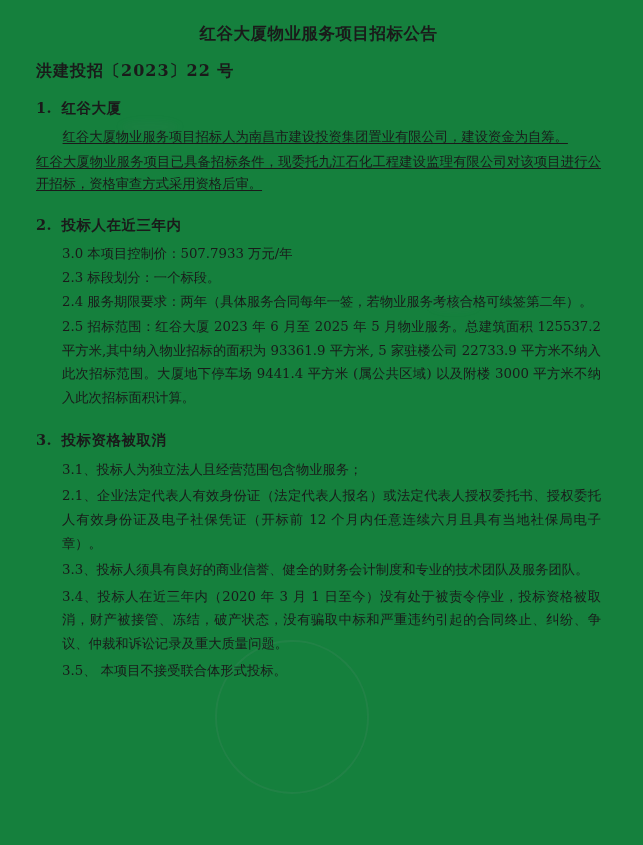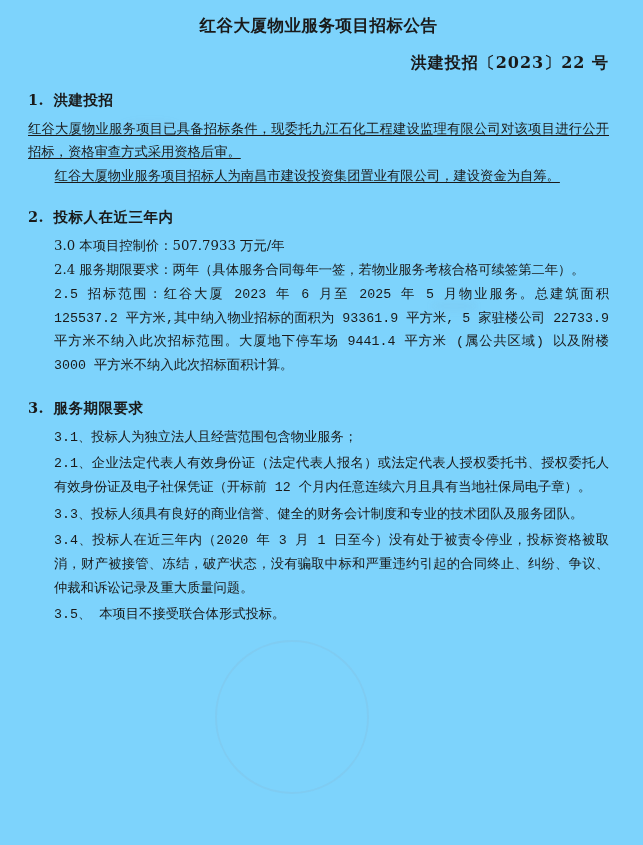--- a/index.html
+++ b/index.html
@@ -11,37 +11,37 @@
     width: 643px;
     height: 845px;
     font-family: "DejaVu Serif", "Liberation Serif", serif;
     color: #1a1a1a;
     overflow: hidden;
   }
   .page {
     position: relative;
     width: 643px;
     height: 845px;
-    background: #7dd3fc;
-    padding: 0;
+    background: #15803d;
+    padding: 8px;
     box-sizing: border-box;
   }
   .inner {
     padding: 10px 34px 0 28px;
   }
   .doc-title {
     text-align: center;
     font-size: 16.5px;
     font-weight: bold;
     letter-spacing: 0.5px;
     margin: 4px 0 2px 0;
     line-height: 1.5;
   }
   .doc-number {
-    text-align: right;
+    text-align: left;
     font-size: 16px;
     font-weight: bold;
     letter-spacing: 1px;
     margin: 12px 0 16px 0;
     line-height: 1.5;
   }
   .section-heading {
     font-size: 14.5px;
     font-weight: bold;
     margin: 14px 0 8px 0;
@@ -74,21 +74,20 @@
     text-justify: inter-ideograph;
   }
   .item-wide {
     font-size: 13.3px;
     line-height: 1.78;
     margin: 0 0 3px 0;
     padding-left: 26px;
     text-indent: 0;
     text-align: justify;
     text-justify: inter-ideograph;
-    font-family: Liberation Mono, monospace;
   }
   .spacer-sm { height: 4px; }
   
   .stamp {
     position: absolute;
     left: 215px;
     top: 640px;
     width: 150px;
     height: 150px;
     border-radius: 50%;
@@ -111,40 +110,41 @@
   <div class="smudge" style="left:430px; top:300px; width:48px; height:12px;"></div>
   <div class="stamp"></div>
 
   <div class="inner">
 
     <div class="doc-title">红谷大厦物业服务项目招标公告</div>
     <div class="doc-number">洪建投招〔2023〕22  号</div>
 
     <div class="section-heading">
       <span class="num">1.</span>
-      <span>洪建投招</span>
+      <span>红谷大厦</span>
     </div>
+    <p class="body-text indent2 u">红谷大厦物业服务项目招标人为南昌市建设投资集团置业有限公司，建设资金为自筹。</p>
     <p class="body-text u">红谷大厦物业服务项目已具备招标条件，现委托九江石化工程建设监理有限公司对该项目进行公开招标，资格审查方式采用资格后审。</p>
-    <p class="body-text indent2 u">红谷大厦物业服务项目招标人为南昌市建设投资集团置业有限公司，建设资金为自筹。</p>
 
     <div class="spacer-sm"></div>
 
     <div class="section-heading">
       <span class="num">2.</span>
       <span>投标人在近三年内</span>
     </div>
     <p class="item">3.0 本项目控制价：507.7933 万元/年</p>
+    <p class="item">2.3 标段划分：一个标段。</p>
     <p class="item">2.4 服务期限要求：两年（具体服务合同每年一签，若物业服务考核合格可续签第二年）。</p>
     <p class="item-wide">2.5 招标范围：红谷大厦 2023 年 6 月至 2025 年 5 月物业服务。总建筑面积 125537.2 平方米,其中纳入物业招标的面积为 93361.9 平方米, 5 家驻楼公司 22733.9 平方米不纳入此次招标范围。大厦地下停车场 9441.4 平方米 (属公共区域) 以及附楼 3000 平方米不纳入此次招标面积计算。</p>
 
     <div class="spacer-sm"></div>
 
     <div class="section-heading">
       <span class="num">3.</span>
-      <span>服务期限要求</span>
+      <span>投标资格被取消</span>
     </div>
     <p class="item-wide">3.1、投标人为独立法人且经营范围包含物业服务；</p>
     <p class="item-wide">2.1、企业法定代表人有效身份证（法定代表人报名）或法定代表人授权委托书、授权委托人有效身份证及电子社保凭证（开标前 12 个月内任意连续六月且具有当地社保局电子章）。</p>
     <p class="item-wide">3.3、投标人须具有良好的商业信誉、健全的财务会计制度和专业的技术团队及服务团队。</p>
     <p class="item-wide">3.4、投标人在近三年内（2020 年 3 月 1 日至今）没有处于被责令停业，投标资格被取消，财产被接管、冻结，破产状态，没有骗取中标和严重违约引起的合同终止、纠纷、争议、仲裁和诉讼记录及重大质量问题。</p>
     <p class="item-wide">3.5、  本项目不接受联合体形式投标。</p>
 
   </div>
 </div>
 

